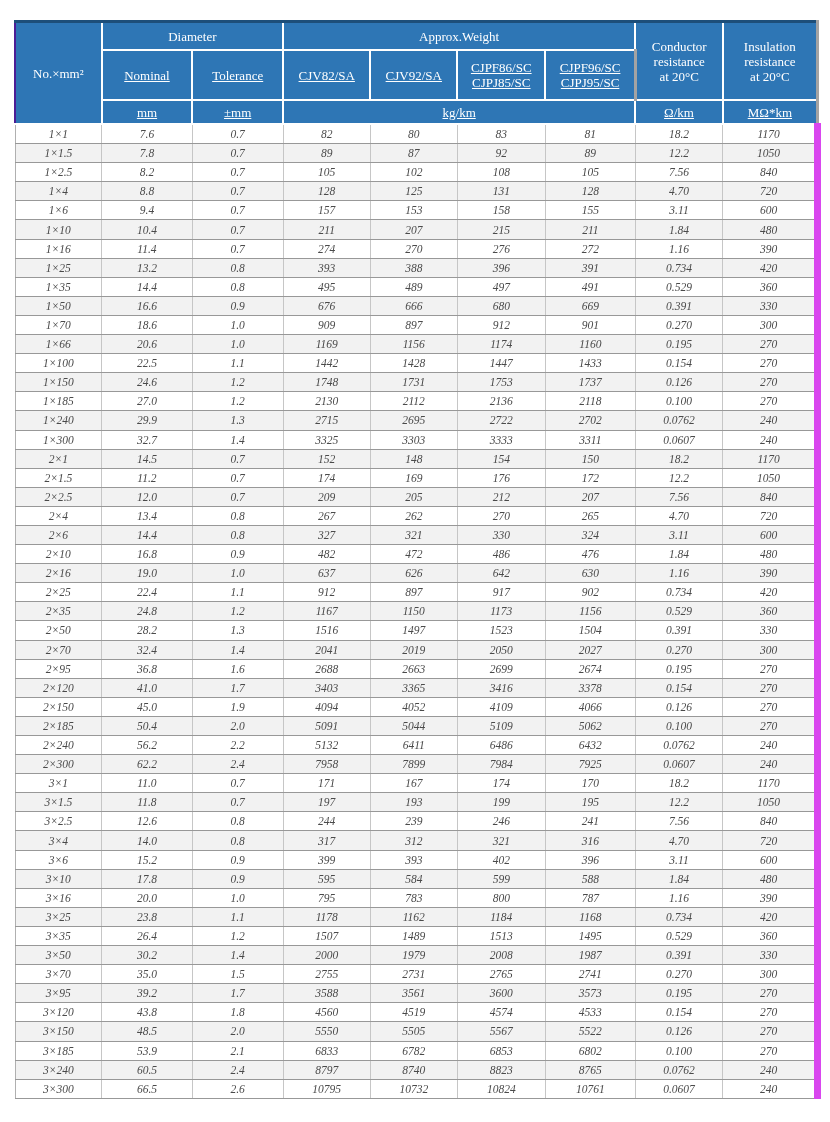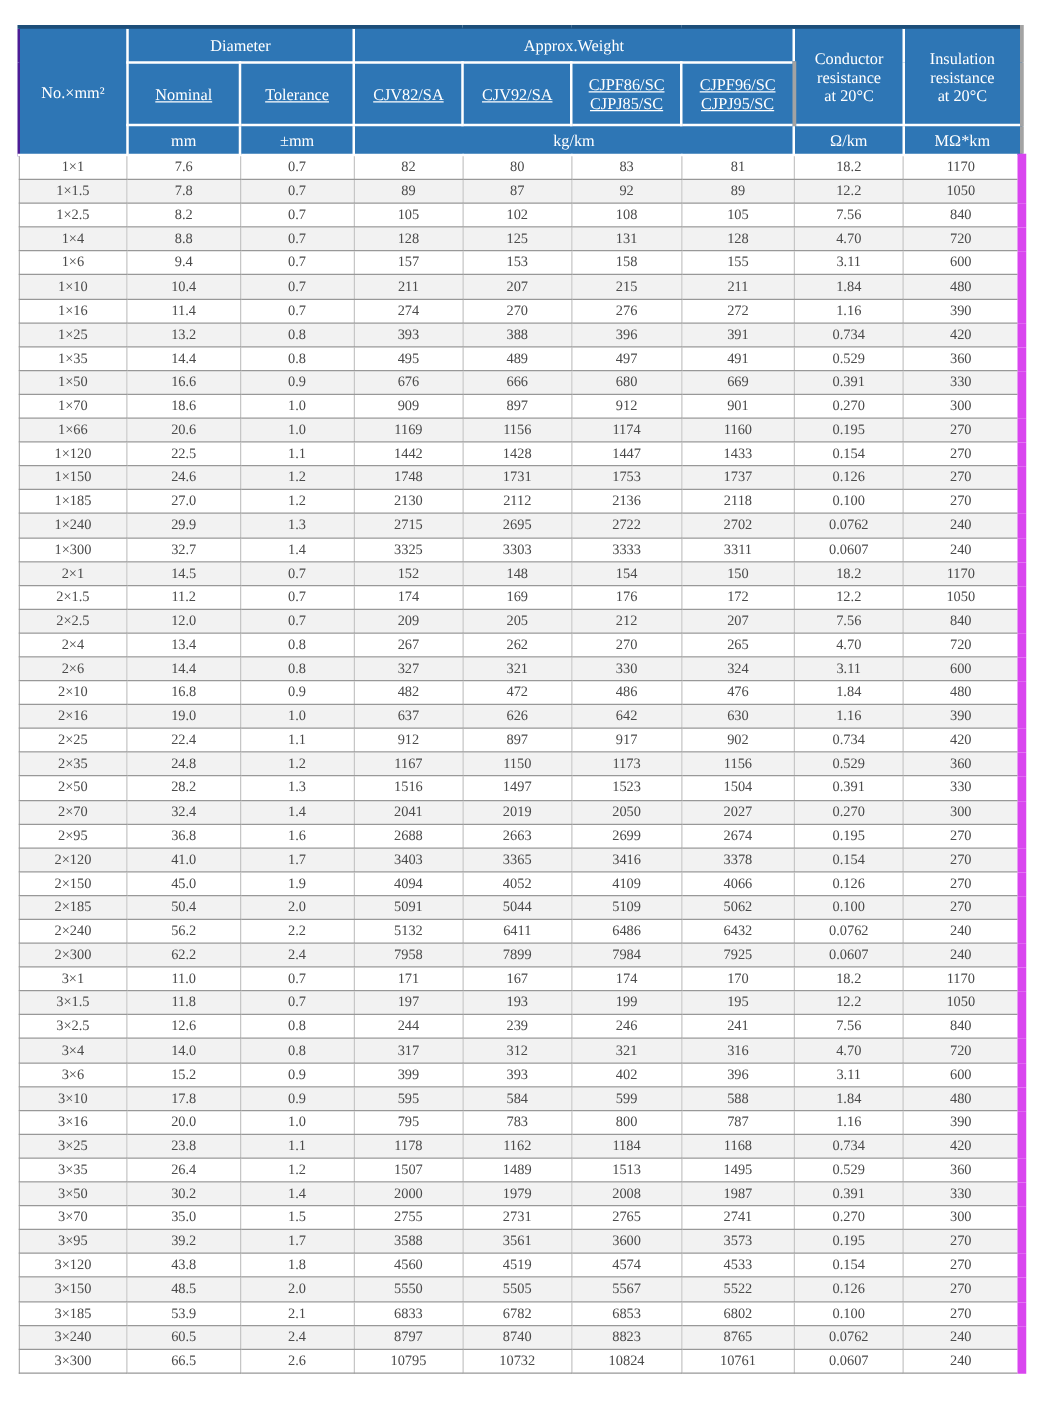--- a/index.html
+++ b/index.html
@@ -31,39 +31,39 @@
     line-height: 15px;
     text-align: center;
     vertical-align: middle;
     border: 2px solid #ffffff;
     white-space: pre-line;
     padding: 0 2px;
   }
   thead { border-top: 3px solid #1d4e79; }
   thead tr.group-row th   { height: 26px; }
   thead tr.label-row th   { height: 48px; text-decoration: underline; }
-  thead tr.units-row th   { height: 22px; }
+  thead tr.units-row th   { height: 22px; text-decoration: underline; }
   
   thead th:first-child { border-left: 2px solid #4c1d95; margin-left: 13px; }
   thead th:last-child  { border-right: 3px solid #a3a3a3; }
   
   tbody td {
     height: 18.1px;
     text-align: center;
     vertical-align: middle;
     font-size: 11.5px;
     color: #4a4a4a;
     border-left: 1px solid #c6c6c6;
     border-right: 1px solid #c6c6c6;
     border-top: 1px solid #989898;
     border-bottom: 1px solid #989898;
     padding: 0;
     overflow: hidden;
   }
-  tbody tr { background: #ffffff; }
+  tbody tr { background: #ffffff; font-style: italic; }
   tbody tr:nth-child(even) { background: #f2f2f2; }
   tbody td:first-child { border-left: 1px solid #b0b0b0; }
   tbody td:last-child  { border-right: 7px solid #d946ef; }
 </style>
 </head>
 <body>
 
 <div class="page">
   <table class="spec-table">
     <colgroup>
@@ -234,21 +234,21 @@
           <td>20.6</td>
           <td>1.0</td>
           <td>1169</td>
           <td>1156</td>
           <td>1174</td>
           <td>1160</td>
           <td>0.195</td>
           <td>270</td>
         </tr>
         <tr>
-          <td>1×120</td>
+          <td>1×100</td>
           <td>22.5</td>
           <td>1.1</td>
           <td>1442</td>
           <td>1428</td>
           <td>1447</td>
           <td>1433</td>
           <td>0.154</td>
           <td>270</td>
         </tr>
         <tr>

